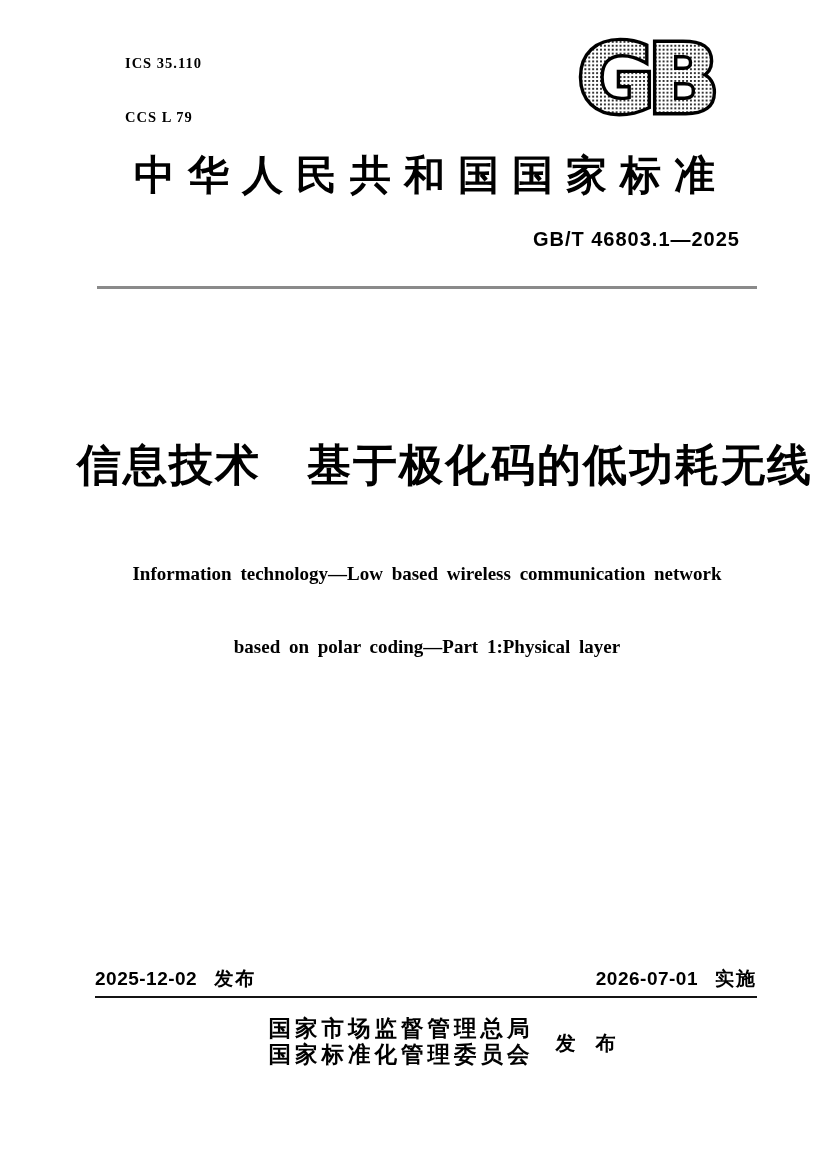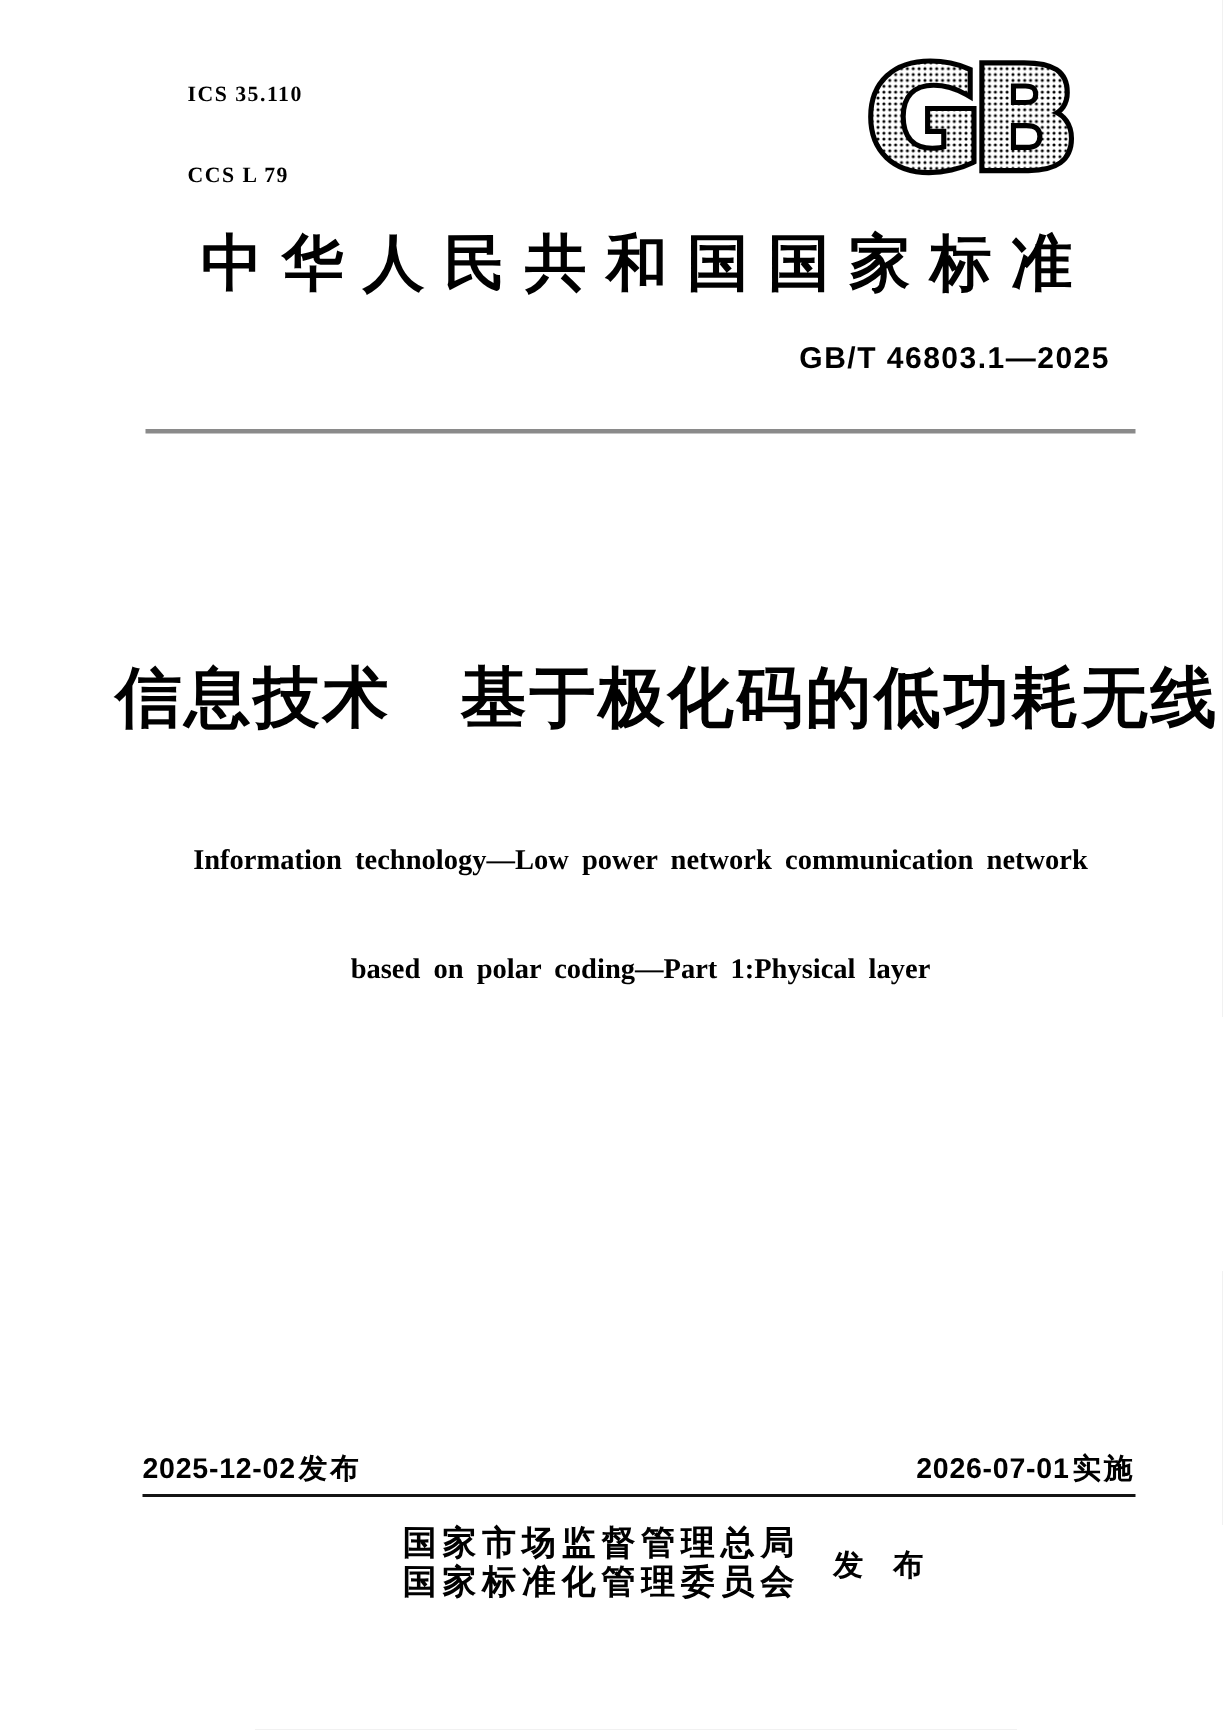--- a/index.html
+++ b/index.html
@@ -103,21 +103,21 @@
     font-size: 19px;
   }
   .date-num {
     font-family: "Liberation Sans", sans-serif;
     font-weight: 600;
     letter-spacing: 0.5px;
   }
   .date-label {
     font-family: Liberation Mono, monospace;
     font-weight: bold;
-    margin-left: 2px;
+    margin-left: 17px;
     letter-spacing: 2px;
   }
   .rule-bottom {
     position: absolute;
     left: 95px;
     top: 996px;
     width: 662px;
     height: 2px;
   }
   .publisher-row {
@@ -168,21 +168,21 @@
   </svg>
 
   <div class="national-caption">中华人民共和国国家标准</div>
 
   <div class="std-number">GB/T 46803.1—2025</div>
 
   <div class="rule-top" style="background: rgb(138, 138, 138);"></div>
 
   <div class="title-zh l1">信息技术　基于极化码的低功耗无线</div>
 
-  <div class="title-en l1">Information technology—Low power network communication network</div>
+  <div class="title-en l1">Information technology—Low based wireless communication network</div>
   <div class="title-en l2">based on polar coding—Part 1:Physical layer</div>
 
   <div class="dates-row">
     <div>
       <span class="date-num">2025-12-02</span><span class="date-label">发布</span>
     </div>
     <div>
       <span class="date-num">2026-07-01</span><span class="date-label">实施</span>
     </div>
   </div>

